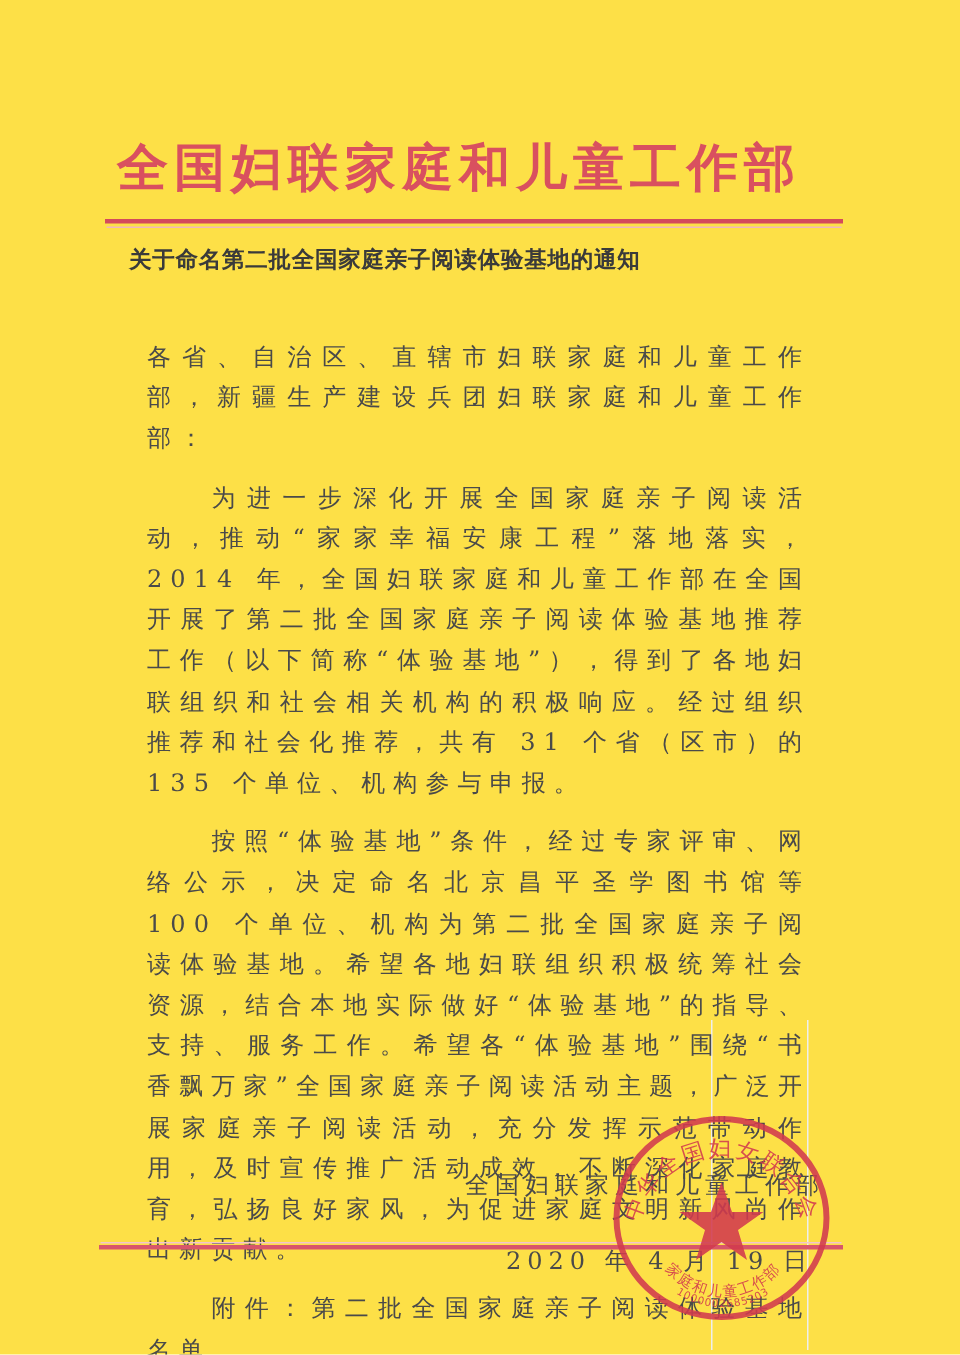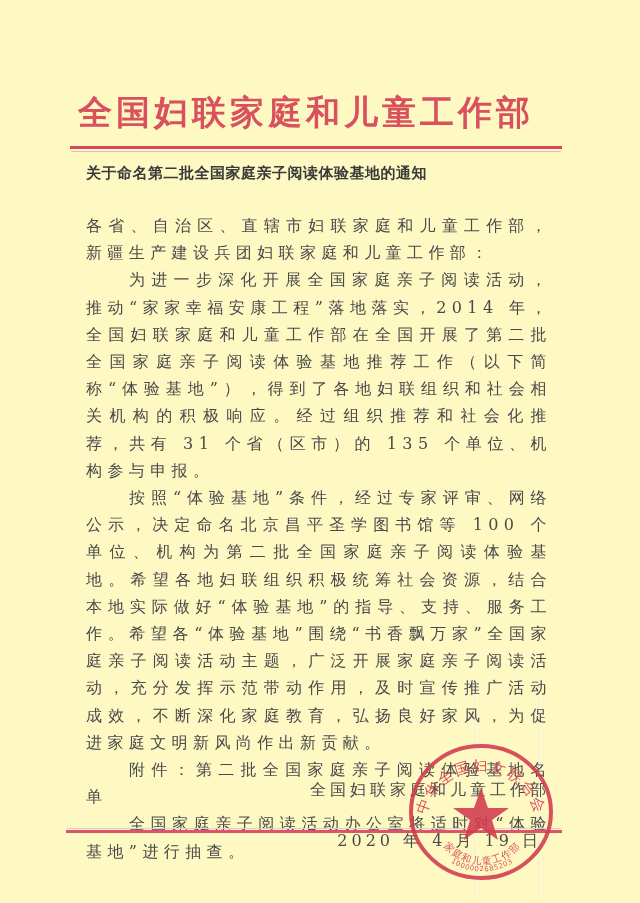--- a/index.html
+++ b/index.html
@@ -12,21 +12,21 @@
     height: 903px;
     position: relative;
     overflow: hidden;
     font-family: "DejaVu Serif", "Liberation Serif", serif;
   }
   .page {
     position: absolute;
     left: 0; top: 0;
     width: 640px;
     height: 903px;
-    background: #fef9c3;
+    background: #fde047;
   }
   .letterhead {
     position: absolute;
     left: 78px;
     top: 88px;
     width: 480px;
     font-family: "DejaVu Serif", "Liberation Serif", serif;
     font-size: 34px;
     line-height: 48px;
     font-weight: bold;
@@ -71,21 +71,21 @@
     top: 212px;
     width: 466px;
     font-family: "DejaVu Serif", "Liberation Serif", serif;
     font-size: 16px;
     line-height: 27.2px;
     color: #4a4a4a;
     letter-spacing: 5.4px;
     text-align: justify;
   }
   .body p {
-    margin: 0;
+    margin: 12px;
   }
   .body p.indent {
     text-indent: 43px;
   }
   .sign {
     position: absolute;
     right: 90px;
     font-family: "DejaVu Serif", "Liberation Serif", serif;
     font-size: 16px;
     line-height: 24px;

